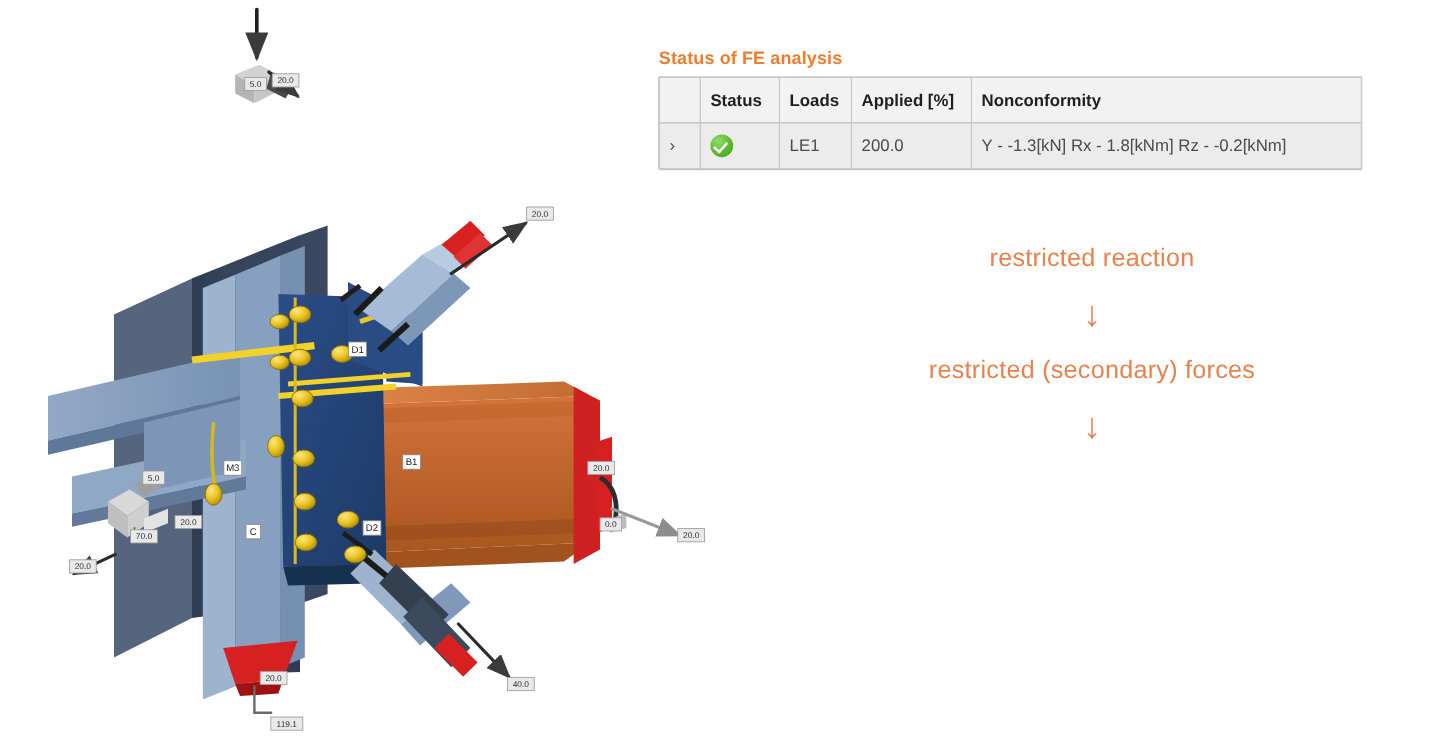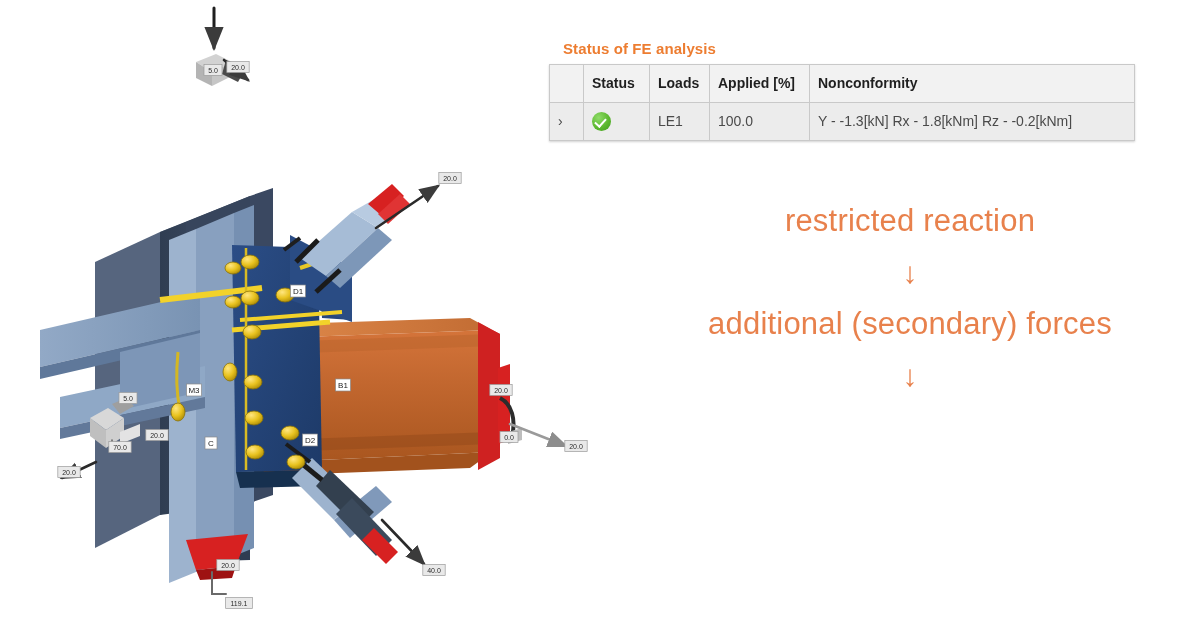--- a/index.html
+++ b/index.html
@@ -49,21 +49,21 @@
     left: 549px;
     top: 41px;
     width: 590px;
   }
   #status-title {
     font-family: "Liberation Sans", sans-serif;
     font-size: 15px;
     font-weight: bold;
     color: #ED7D31;
     letter-spacing: 0.1px;
-    margin: 0 0 6px 14px;
+    margin: 0 0 6px 0;
     line-height: 1.1;
   }
   #fe-table {
     border-collapse: collapse;
     width: 586px;
     table-layout: fixed;
     background: #404040;
     box-shadow: 0 1px 2px rgba(0,0,0,0.18);
   }
   #fe-table th, #fe-table td {
@@ -132,21 +132,21 @@
   #conclusion {
     position: absolute;
     left: 620px;
     top: 205px;
     width: 580px;
     text-align: center;
     color: #E8814C;
     font-family: "Liberation Sans", sans-serif;
   }
   .conc-line {
-    font-size: 31px;
+    font-size: 21px;
     line-height: 1.0;
     letter-spacing: 0.2px;
     white-space: nowrap;
   }
   .conc-arrow {
     font-size: 30px;
     line-height: 1.0;
     margin: 22px 0 20px 0;
     color: #E8814C;
   }
@@ -453,27 +453,27 @@
           <th>Nonconformity</th>
         </tr>
       </thead>
       <tbody>
         <tr>
           <td class="cell-expand">›</td>
           <td class="cell-status">
             <span class="status-ok-icon"></span>
           </td>
           <td>LE1</td>
-          <td>100.0</td>
+          <td>200.0</td>
           <td>Y - -1.3[kN]  Rx - 1.8[kNm]  Rz - -0.2[kNm]</td>
         </tr>
       </tbody>
     </table>
   </div>
 
   <div id="conclusion">
     <div class="conc-line">restricted reaction</div>
     <div class="conc-arrow">↓</div>
-    <div class="conc-line">additional (secondary) forces</div>
+    <div class="conc-line">restricted (secondary) forces</div>
     <div class="conc-arrow">↓</div>
   </div>
 
 </div>
 
 </body></html>

